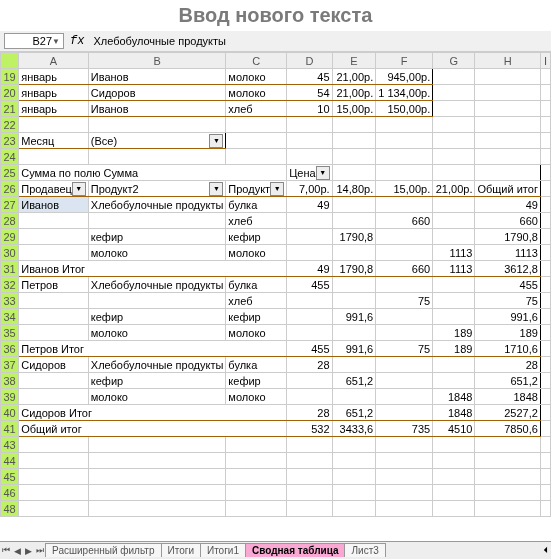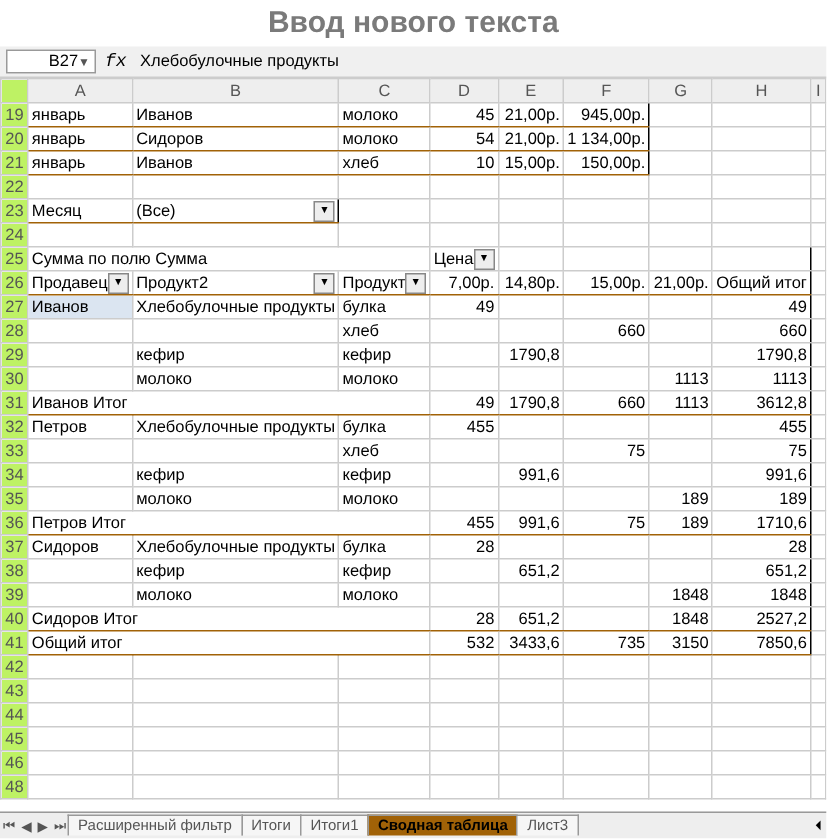--- a/index.html
+++ b/index.html
@@ -17,21 +17,21 @@
   .bt{border-top:1px solid #000}
   .bb{border-bottom:1px solid #a16207}
   .bl{border-left:1px solid #000}
   .br{border-right:1px solid #000}
   .dd-cell{display:flex;justify-content:space-between;align-items:center}
   .dd-btn{width:12px;height:12px;border:1px solid #888;background:#eee;display:inline-flex;align-items:center;justify-content:center;font-size:7px;flex-shrink:0}
   .sel{background:#dbe5f1}
   .sheet-tabs{display:flex;align-items:center;background:#eee;border-top:1px solid #999;font-size:10px;height:17px}
   .sheet-tabs .nav{padding:0 2px;font-size:9px;color:#555}
   .sheet-tabs .tab{border:1px solid #999;border-bottom:none;padding:1px 6px;margin-left:-1px;background:#f6f6f6;color:#555}
-  .sheet-tabs .tab.active{background:#a16207;font-weight:bold;color:#000}
+  .sheet-tabs .tab.active{background:#f9a8d4;font-weight:bold;color:#000}
   .sheet-tabs .sc{margin-left:auto;padding:0 3px;font-size:9px}
   .wrap{width:551px;height:559px;display:flex;flex-direction:column}
   .gridwrap{flex:1;overflow:hidden;position:relative}
 </style>
 </head>
 <body>
 
 <div class="wrap">
   <div class="title">Ввод нового текста</div>
 
@@ -353,34 +353,22 @@
             <td class="num bt bb">1848</td>
             <td class="num bl br bt bb">2527,2</td>
             <td></td>
           </tr>
           <tr>
             <td class="rowh">41</td>
             <td class="bl bt bb" colspan="3">Общий итог</td>
             <td class="num bl bt bb">532</td>
             <td class="num bt bb">3433,6</td>
             <td class="num bt bb">735</td>
-            <td class="num bt bb">3150</td>
+            <td class="num bt bb">4510</td>
             <td class="num bl br bt bb">7850,6</td>
-            <td></td>
-          </tr>
-          <tr>
-            <td class="rowh">42</td>
-            <td></td>
-            <td></td>
-            <td></td>
-            <td></td>
-            <td></td>
-            <td></td>
-            <td></td>
-            <td></td>
             <td></td>
           </tr>
           <tr>
             <td class="rowh">43</td>
             <td></td>
             <td></td>
             <td></td>
             <td></td>
             <td></td>
             <td></td>

